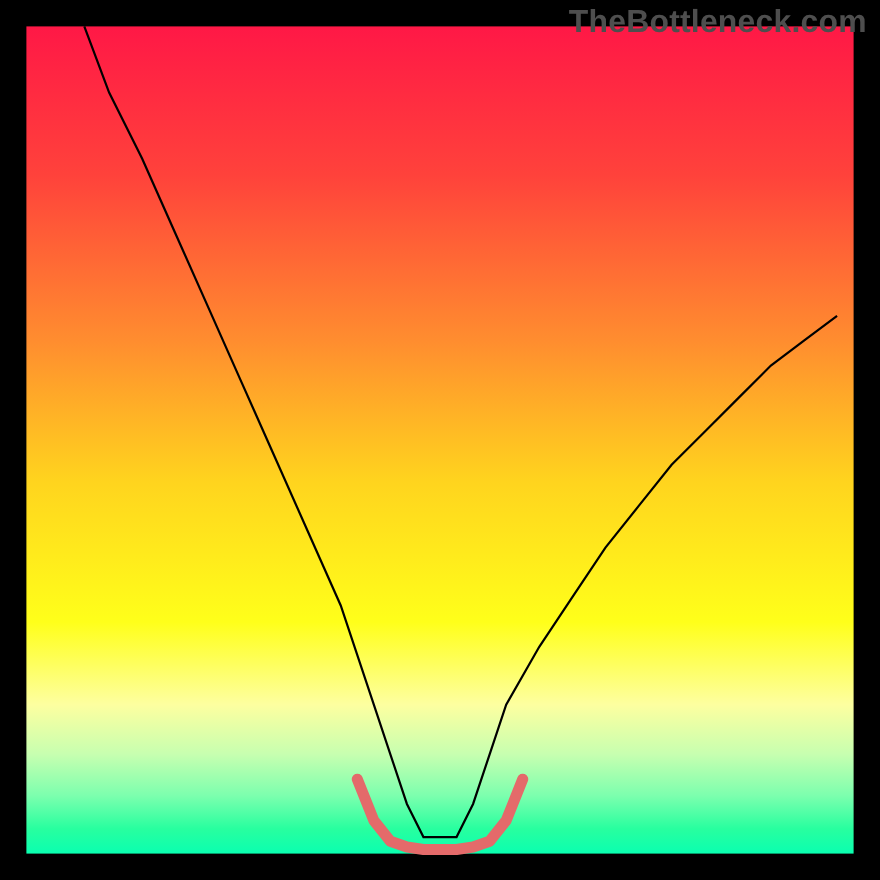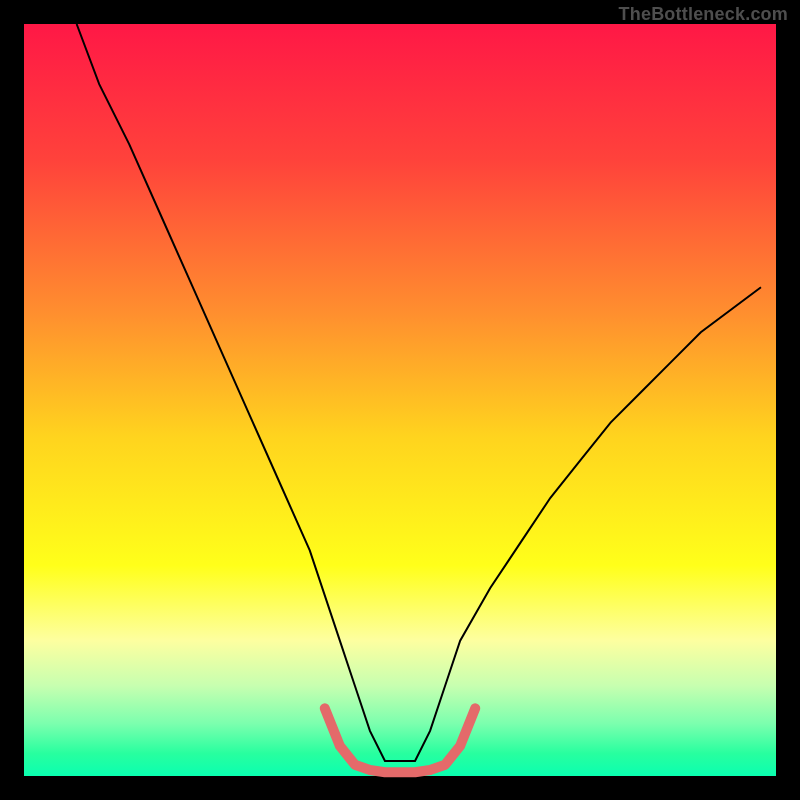--- a/index.html
+++ b/index.html
@@ -15,21 +15,21 @@
     position: relative;
     width: 800px;
     height: 800px;
     background: #000;
   }
   .watermark {
     position: absolute;
     top: 4px;
     right: 12px;
     color: #4e4e4e;
-    font-size: 18px;
+    font-size: 29px;
     font-weight: 600;
     letter-spacing: 0.2px;
     z-index: 20;
     user-select: none;
   }
   svg {
     display: block;
   }
 </style>
 </head>

